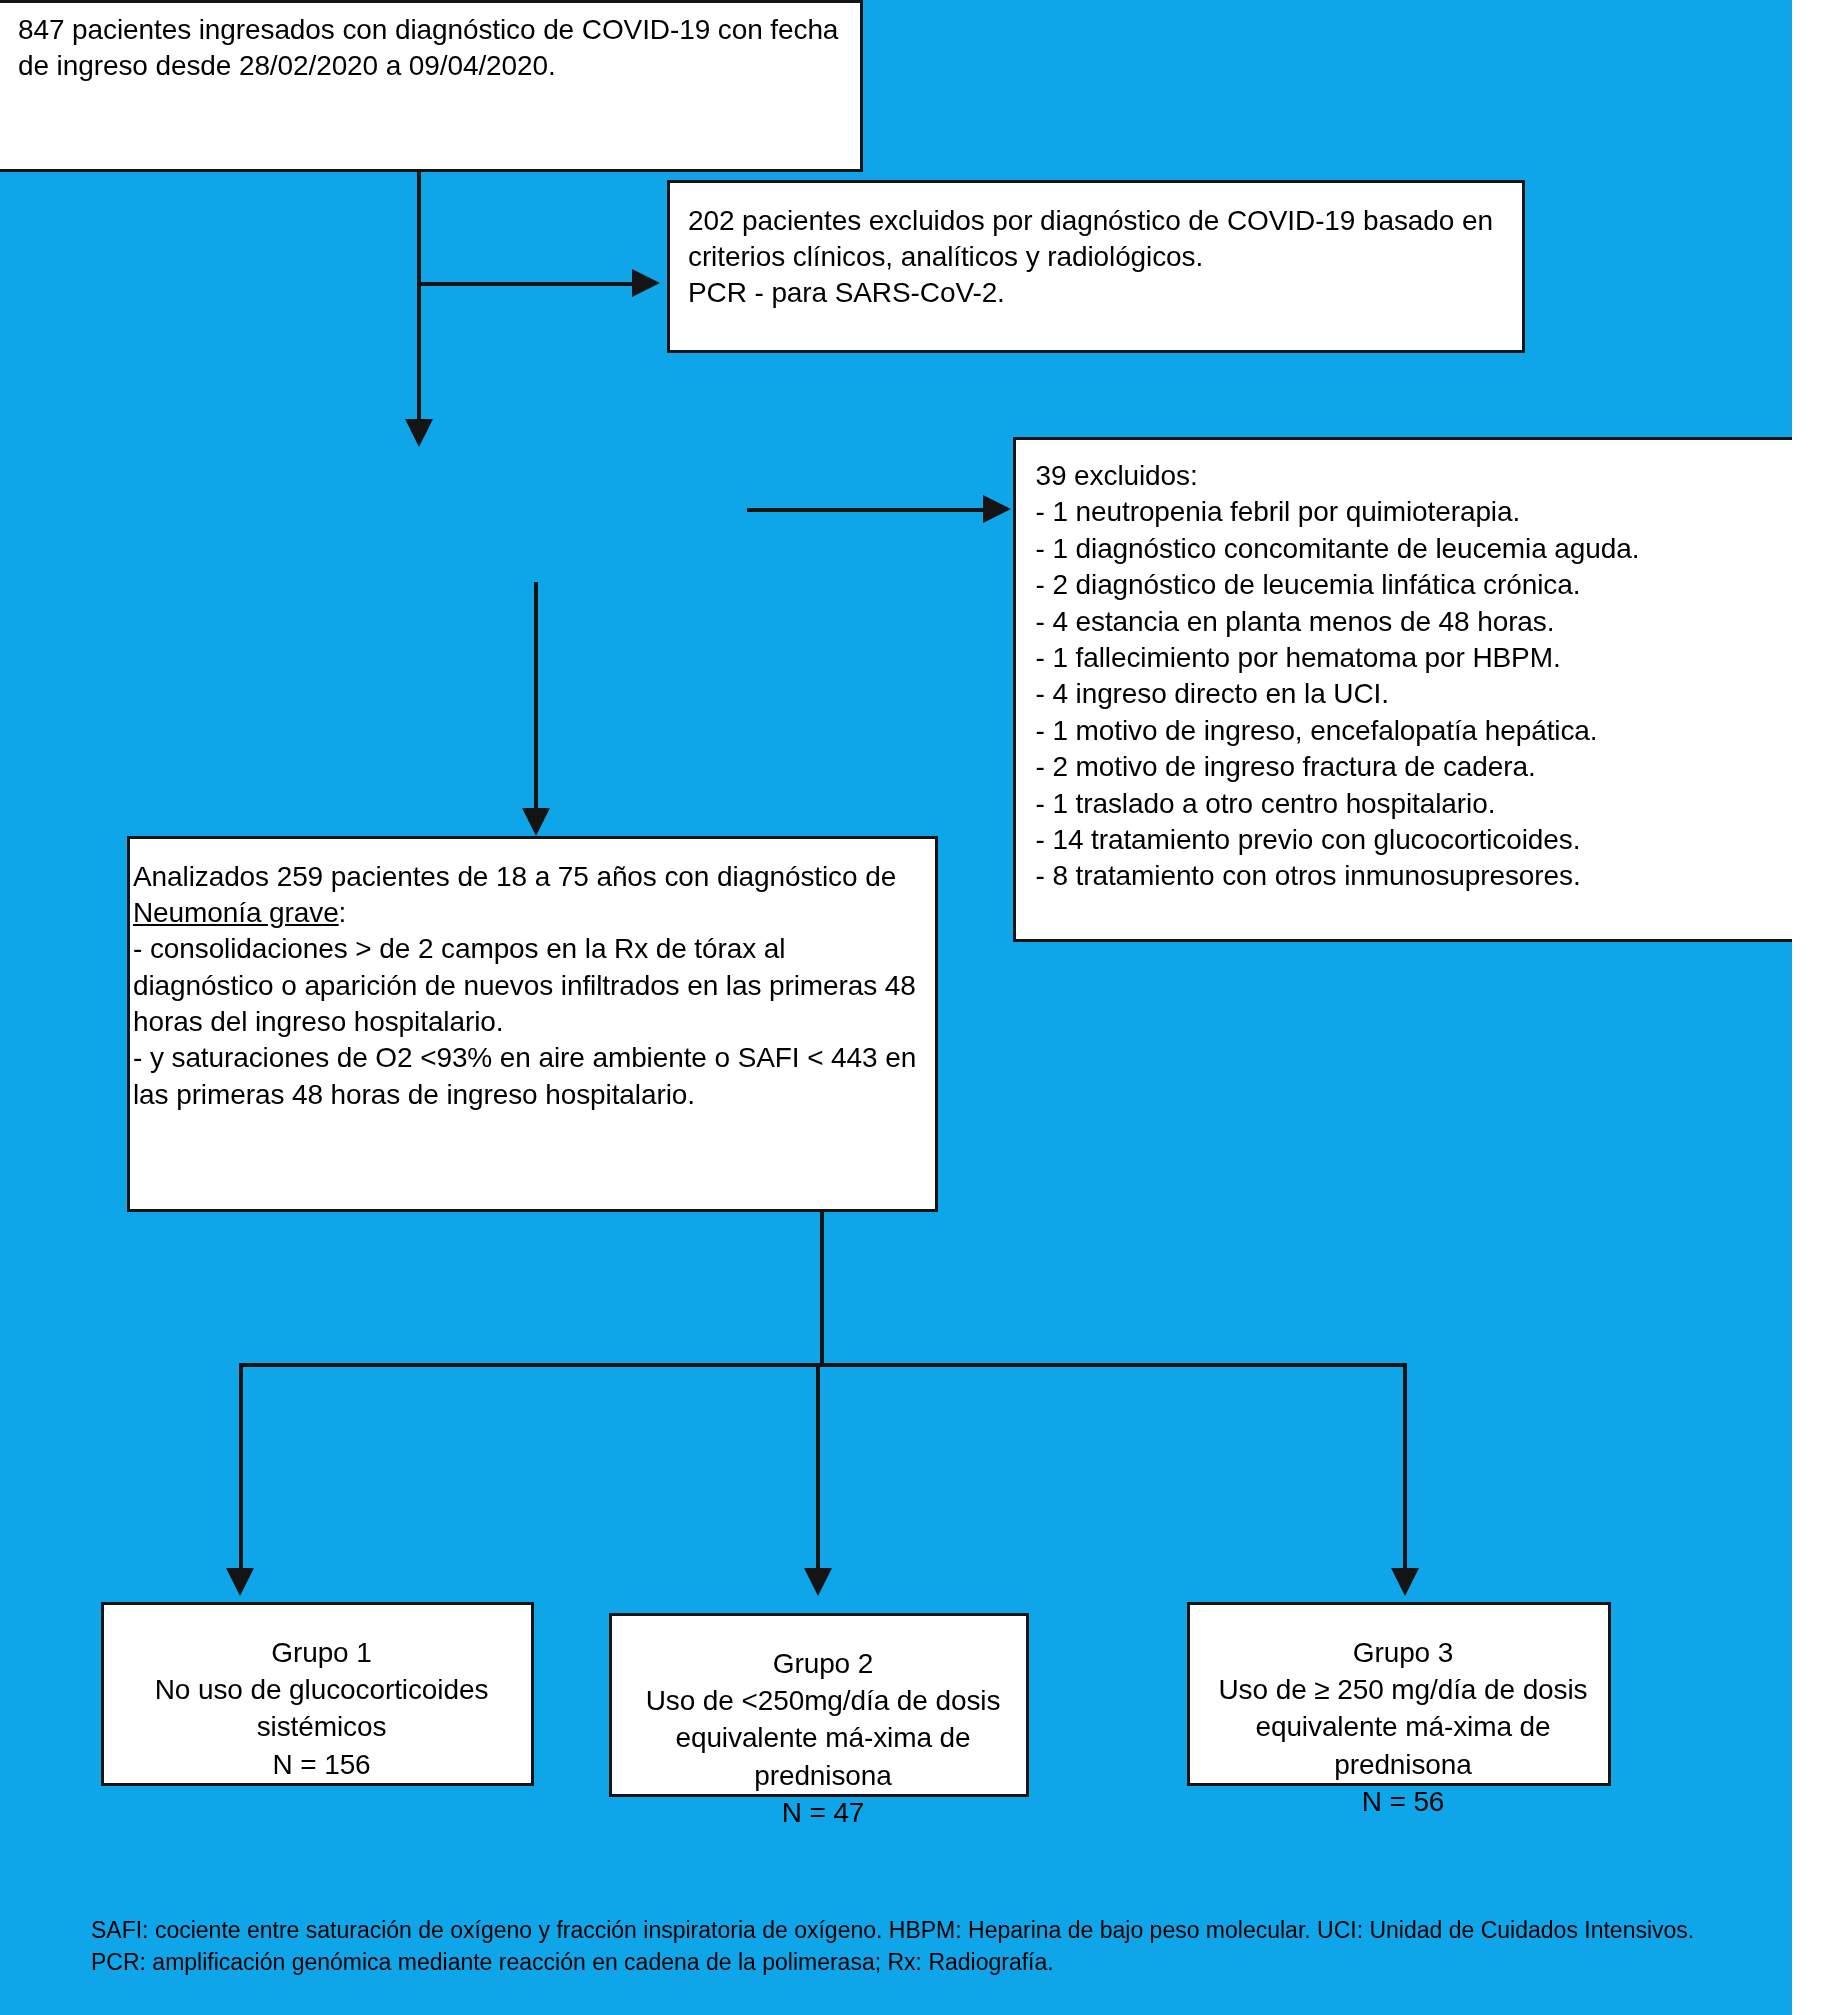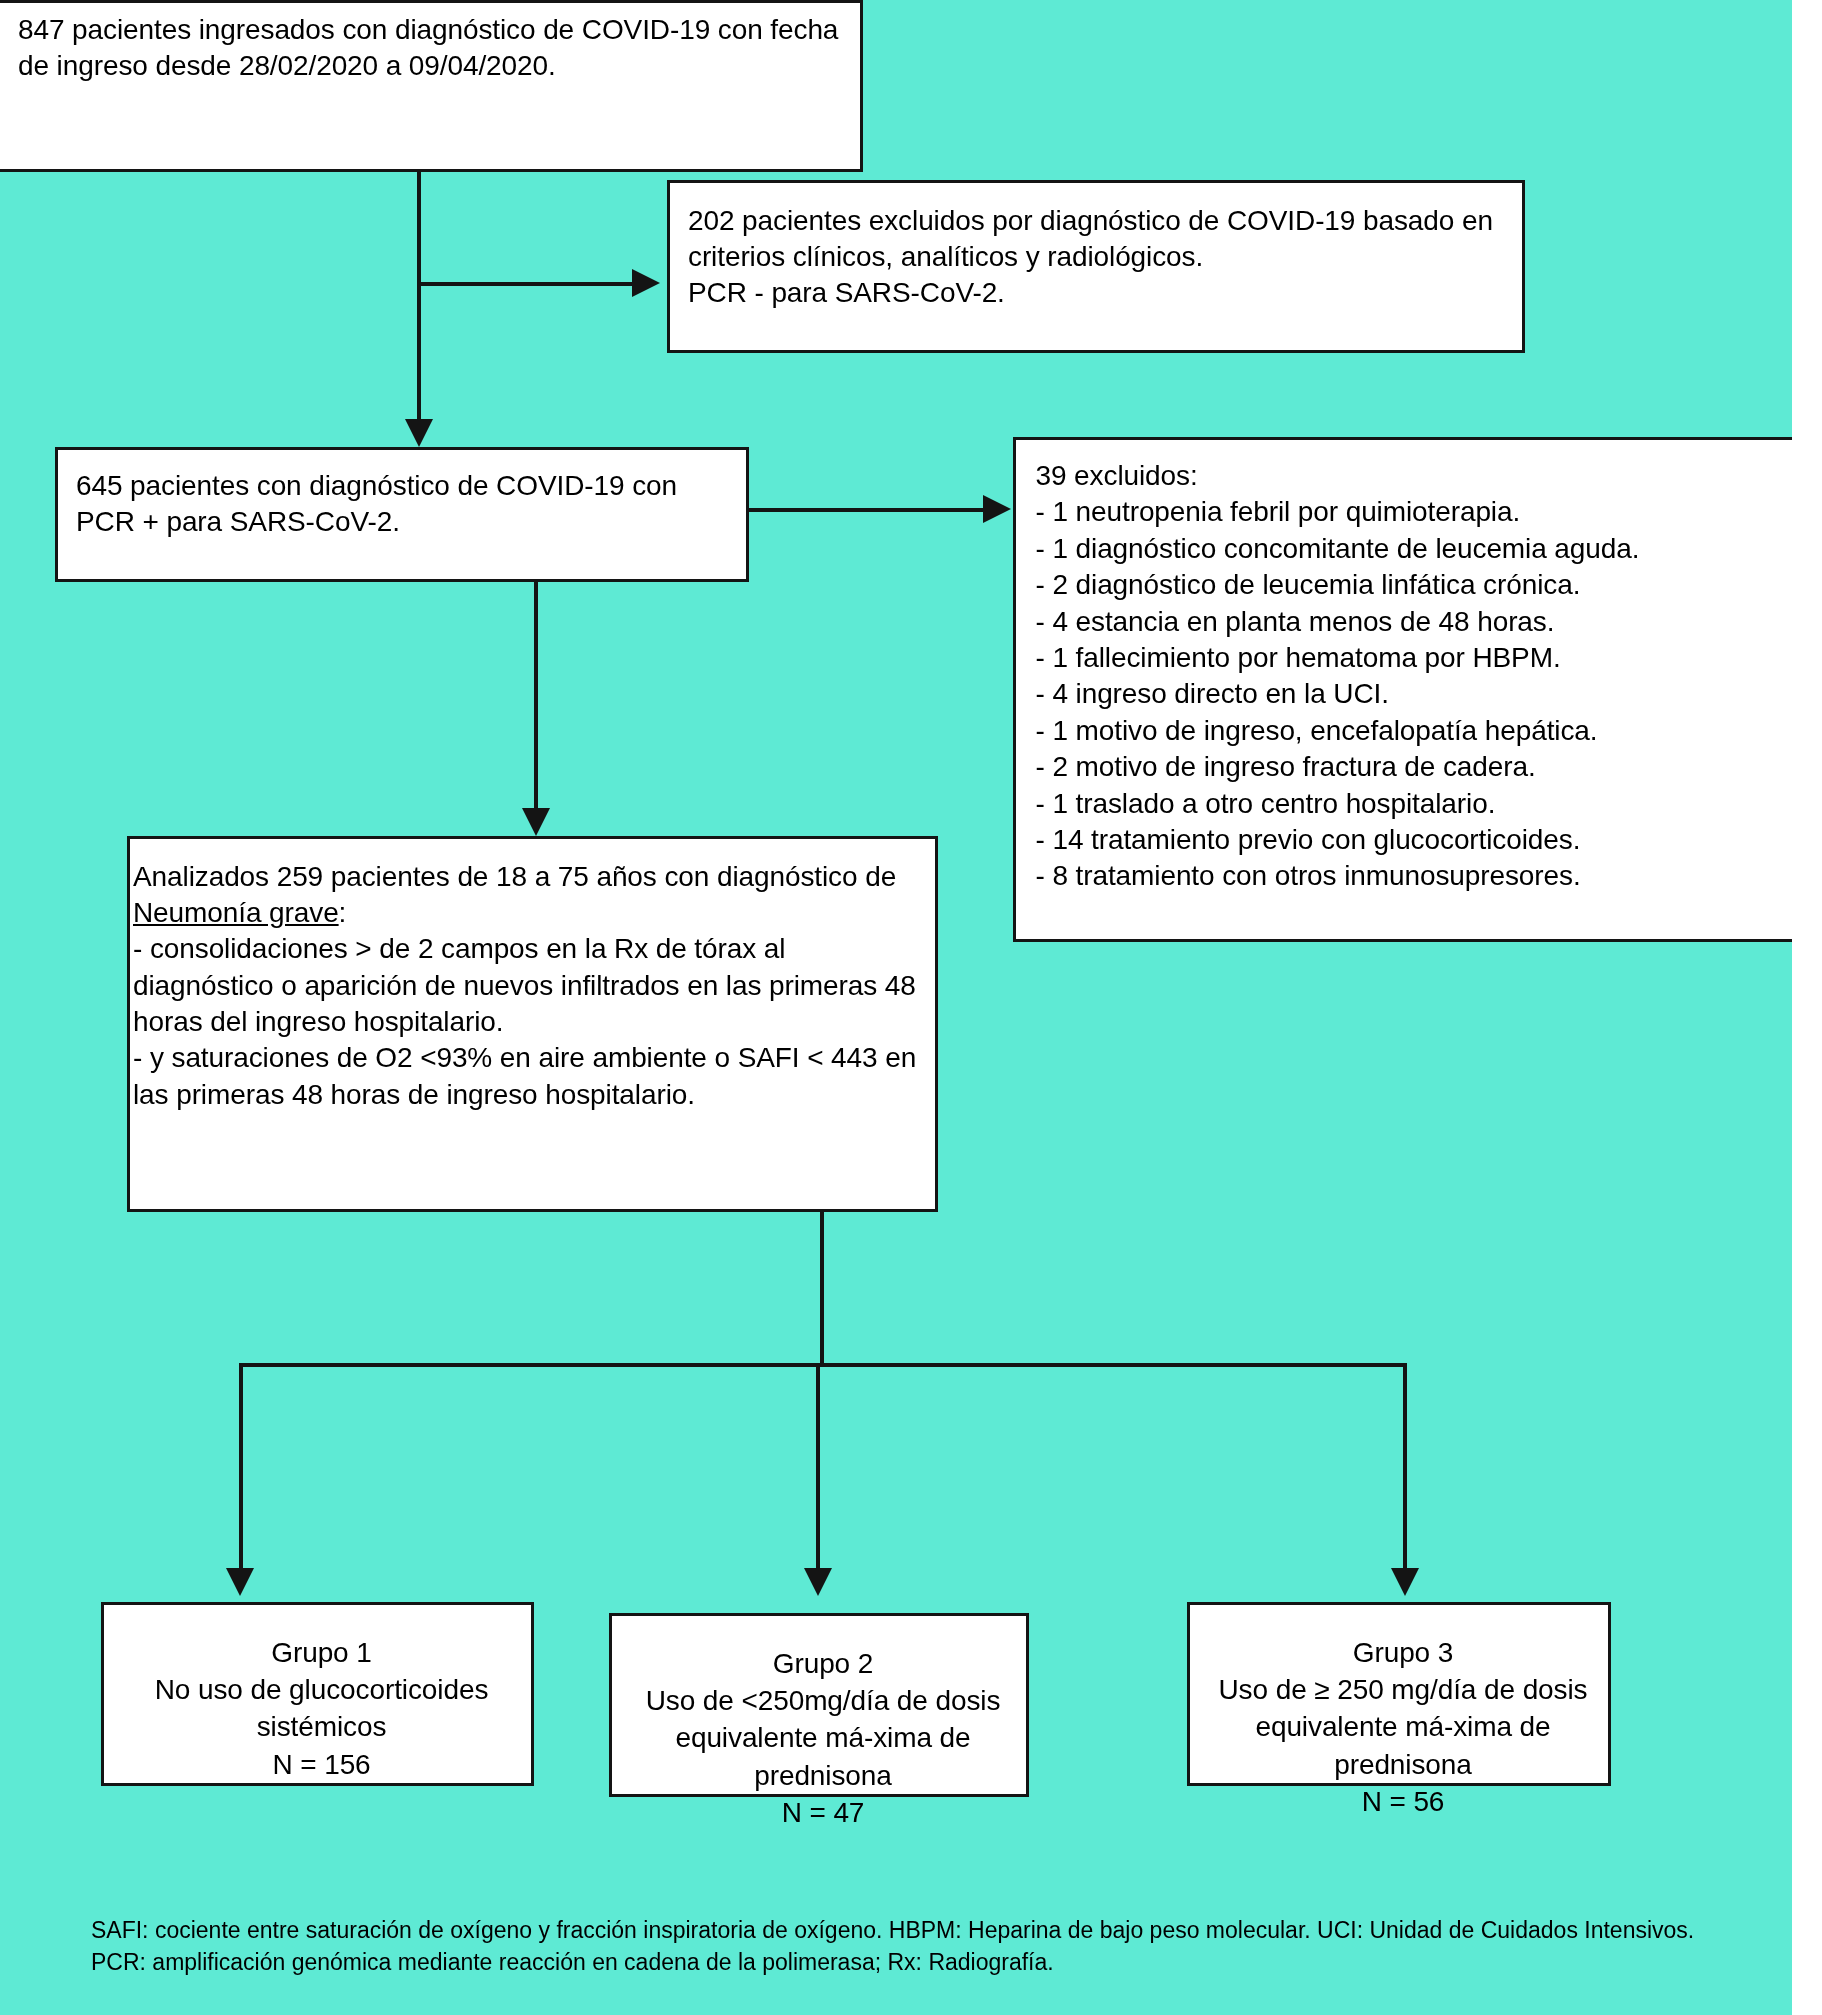--- a/index.html
+++ b/index.html
@@ -9,21 +9,21 @@
     background: #ffffff;
   }
   body {
     font-family: "Liberation Sans", sans-serif;
     color: #000000;
   }
   #canvas {
     position: relative;
     width: 1792px;
     height: 2015px;
-    background: #5eead4;
+    background: #0ea5e9;
     overflow: hidden;
   }
   .node {
     position: absolute;
     box-sizing: border-box;
     border: 3.7px solid #141414;
     background: #ffffff;
     z-index: 3;
   }
   .node .txt {
@@ -116,23 +116,20 @@
   <div class="ln hline" style="left:417px; top:282px; width:216px;"></div>
   <div class="arrow-right" style="left:632px; top:269px;"></div>
   <div class="ln vline" style="left:417px; top:282px; height:138px;"></div>
   <div class="arrow-down" style="left:405px; top:419px;"></div>
 
   <div class="node" id="box-excluded-202">
     <div class="txt">202 pacientes excluidos por diagnóstico de COVID-19 basado en criterios clínicos, analíticos y radiológicos.
 PCR - para SARS-CoV-2.</div>
   </div>
 
-  <div class="node" id="box-pcr-positive">
-    <div class="txt">645 pacientes con diagnóstico de COVID-19 con PCR + para SARS-CoV-2.</div>
-  </div>
 
   <div class="ln hline" style="left:747px; top:508px; width:237px;"></div>
   <div class="arrow-right" style="left:983px; top:495px;"></div>
 
   <div class="ln vline" style="left:534px; top:582px; height:229px;"></div>
   <div class="arrow-down" style="left:522px; top:808px;"></div>
 
   <div class="node" id="box-excluded-39">
     <div class="txt"><span>39 excluidos:</span><span id="excluded-39-items">
 - 1 neutropenia febril por quimioterapia.

